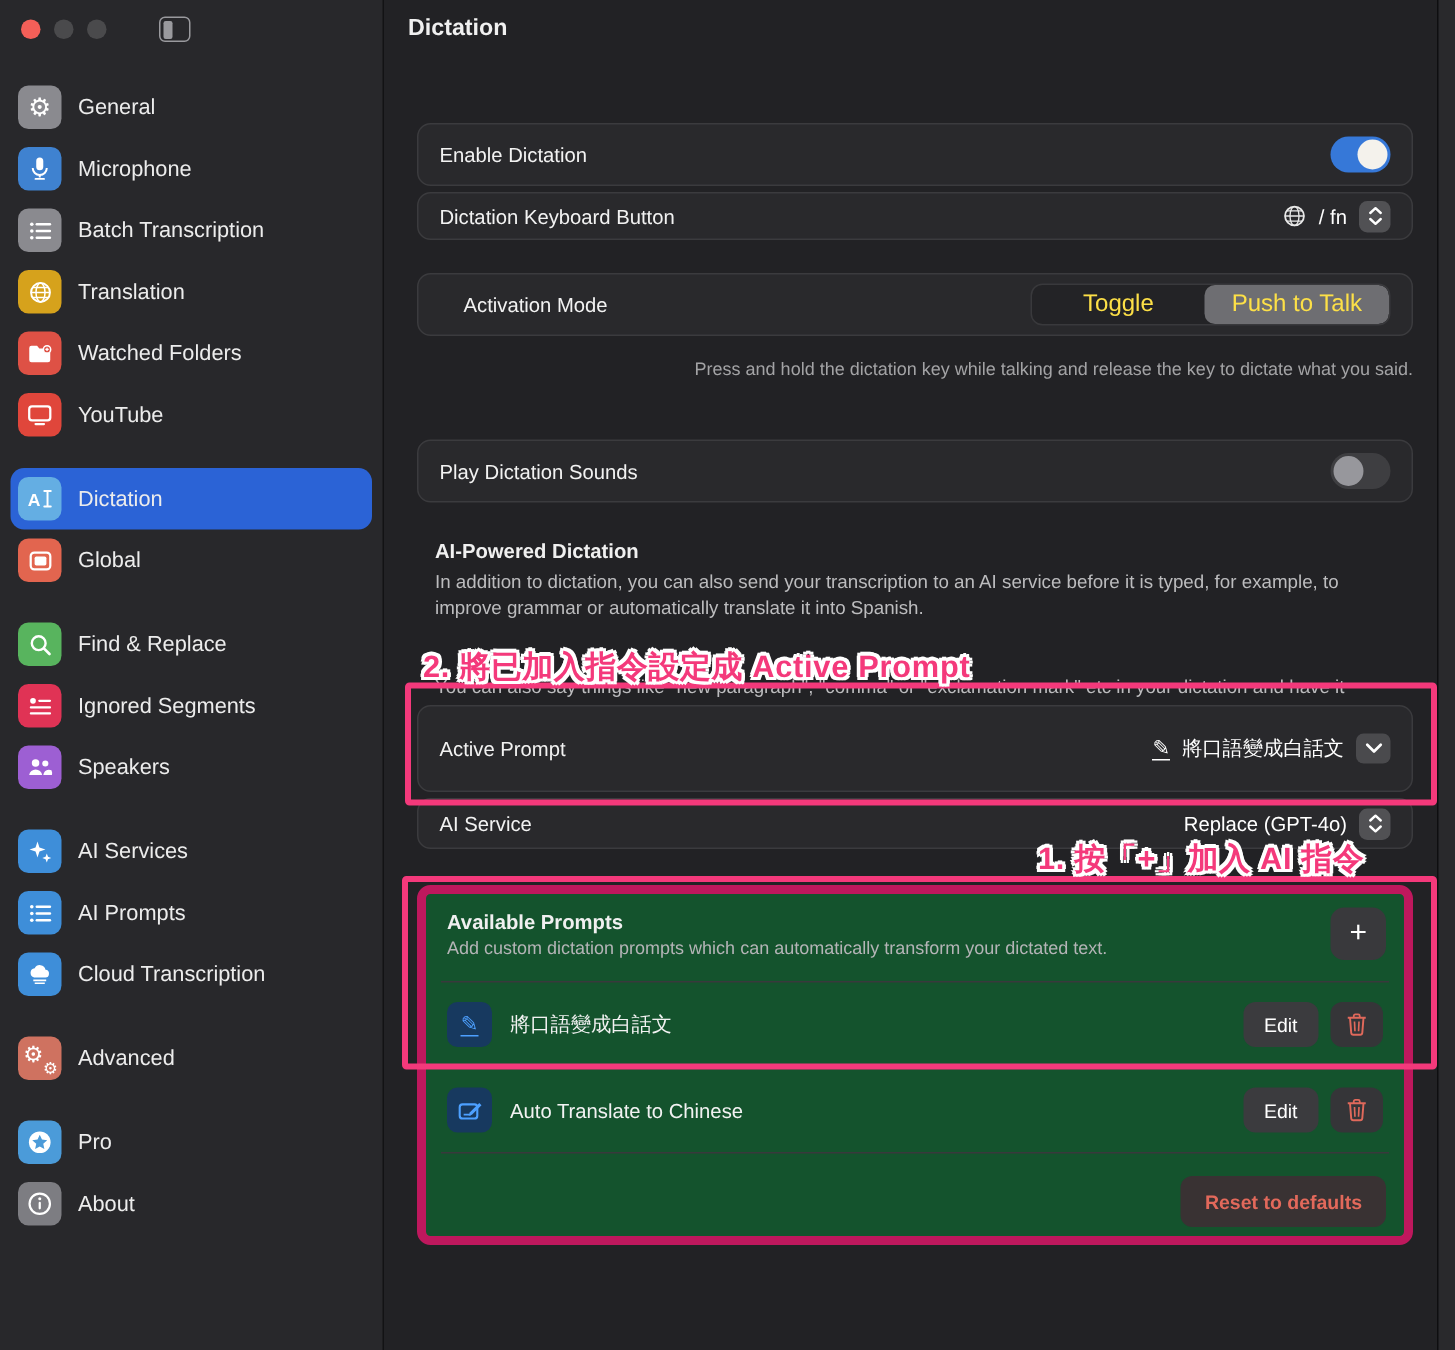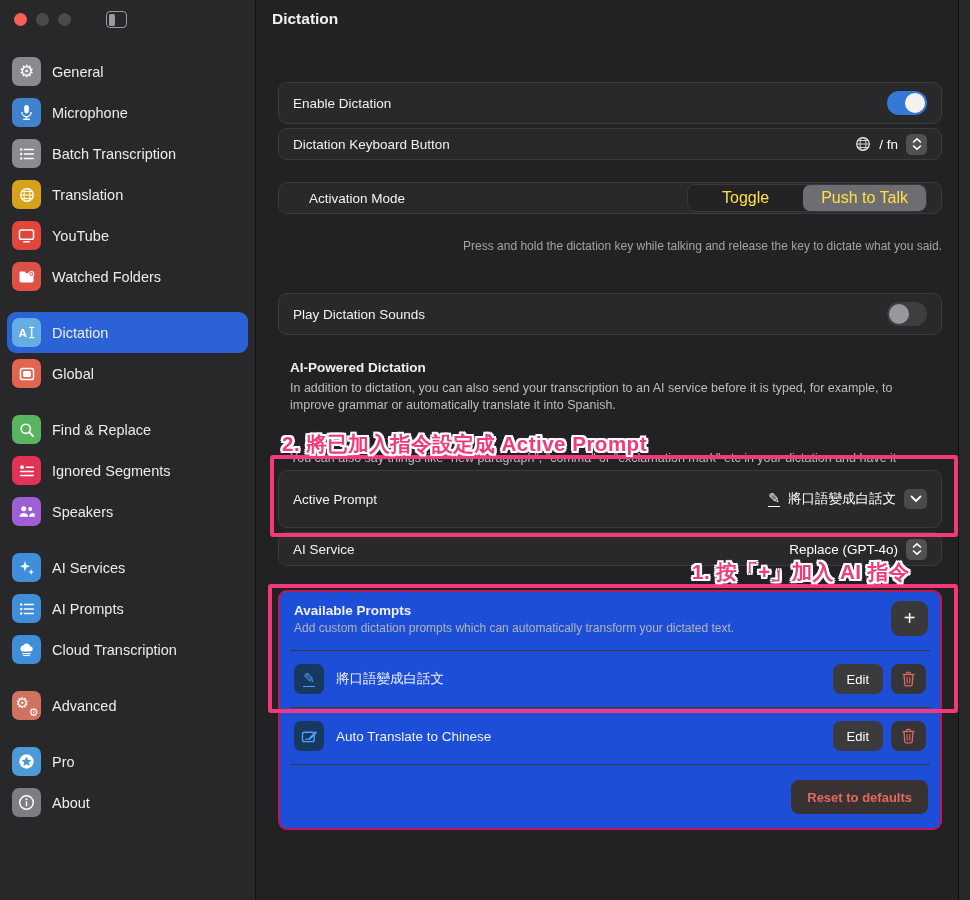--- a/index.html
+++ b/index.html
@@ -65,21 +65,21 @@
   .sec-h { position:absolute; left:34px; top:360px; font-size:13.5px; font-weight:bold; }
   .sec-p { position:absolute; left:34px; top:380px; width:648px; font-size:12.5px;
     line-height:16.5px; color:#bcbcbe; }
   .sec-p2 { position:absolute; left:34px; top:424px; width:648px; font-size:12.5px;
     line-height:16.5px; color:#bcbcbe; z-index:0;margin-top:26px; }
   .pencil { display:inline-block; border-bottom:1.4px solid currentColor;
     line-height:1; padding-bottom:1px; font-size:14px; }
   .valtext { color:#fff; font-size:13.5px; }
   
   .ap-card { position:absolute; left:22px; top:590px; width:664px; height:240px;
-    background:#1d4ed8; border:2px solid #be185d; border-radius:9px; z-index:1; }
+    background:#14532d; border:6px solid #be185d; border-radius:9px; z-index:1; }
   .ap-head { position:relative; height:58px; padding:11px 14px 0; }
   .ap-title { font-size:13.5px; font-weight:bold; }
   .ap-sub { font-size:12px; color:#b4b4b6; margin-top:3px; }
   .plus-btn { position:absolute; right:12px; top:9px; width:37px; height:35px;
     background:#39393c; border-radius:9px; display:flex; align-items:center;
     justify-content:center; font-size:20px; color:#fff; }
   .p-row { display:flex; align-items:center; gap:12px; height:57px;
     margin:0 10px; border-top:1px solid #39393c; padding:0 4px; }
   .p-icon { width:30px; height:30px; border-radius:7px; background:#17395f;
     display:flex; align-items:center; justify-content:center; color:#4da0ff; flex:none; }
@@ -151,38 +151,38 @@
               <circle cx="8" cy="8" r="6.3" fill="none" stroke="#fff" stroke-width="1.3"></circle>
               <ellipse cx="8" cy="8" rx="3" ry="6.3" fill="none" stroke="#fff" stroke-width="1"></ellipse>
               <line x1="1.7" y1="8" x2="14.3" y2="8" stroke="#fff" stroke-width="1"></line>
               <line x1="2.6" y1="4.6" x2="13.4" y2="4.6" stroke="#fff" stroke-width="1"></line>
               <line x1="2.6" y1="11.4" x2="13.4" y2="11.4" stroke="#fff" stroke-width="1"></line>
             </svg>
         </span>
         <span>Translation</span>
       </div>
       <div class="sb-item">
-        <span class="tile" style="background:#e0463b">
-          <svg width="17" height="15" viewBox="0 0 18 16">
-              <rect x="1.5" y="2" width="15" height="10" rx="2" fill="none" stroke="#fff" stroke-width="1.6"></rect>
-              <line x1="6" y1="14.6" x2="12" y2="14.6" stroke="#fff" stroke-width="1.6" stroke-linecap="round"></line>
-            </svg>
-        </span>
-        <span>YouTube</span>
-      </div>
-      <div class="sb-item">
         <span class="tile" style="background:#de5145">
           <svg width="17" height="14" viewBox="0 0 18 15">
               <path d="M1.5 3.2 a1.6 1.6 0 0 1 1.6-1.6 h4 l1.6 2 h6.2 a1.6 1.6 0 0 1 1.6 1.6 v6.6 a1.6 1.6 0 0 1 -1.6 1.6 h-11.8 a1.6 1.6 0 0 1 -1.6 -1.6 z" fill="#fff"></path>
               <circle cx="14.2" cy="4.2" r="2.6" fill="#de5145" stroke="#fff" stroke-width="1.1"></circle>
               <line x1="14.2" y1="3" x2="14.2" y2="5.4" stroke="#fff" stroke-width="1"></line>
               <line x1="13" y1="4.2" x2="15.4" y2="4.2" stroke="#fff" stroke-width="1"></line>
             </svg>
         </span>
         <span>Watched Folders</span>
+      </div>
+      <div class="sb-item">
+        <span class="tile" style="background:#e0463b">
+          <svg width="17" height="15" viewBox="0 0 18 16">
+              <rect x="1.5" y="2" width="15" height="10" rx="2" fill="none" stroke="#fff" stroke-width="1.6"></rect>
+              <line x1="6" y1="14.6" x2="12" y2="14.6" stroke="#fff" stroke-width="1.6" stroke-linecap="round"></line>
+            </svg>
+        </span>
+        <span>YouTube</span>
       </div>
 
       <div class="spacer"></div>
 
       <div class="sb-item selected">
         <span class="tile" style="background:#64aee3">
           <svg width="18" height="15" viewBox="0 0 19 16">
               <text x="0.5" y="12.8" font-family="Liberation Sans, sans-serif" font-size="12.5" font-weight="bold" fill="#fff">A</text>
               <line x1="12.2" y1="2.5" x2="16.8" y2="2.5" stroke="#fff" stroke-width="1.4" stroke-linecap="round"></line>
               <line x1="14.5" y1="2.5" x2="14.5" y2="13.5" stroke="#fff" stroke-width="1.4"></line>
@@ -333,21 +333,21 @@
         <span class="valtext">/ fn</span>
         <span class="stepbox">
           <svg width="12" height="14" viewBox="0 0 12 14">
               <path d="M2.5 5 L6 1.8 L9.5 5" fill="none" stroke="#fff" stroke-width="1.6" stroke-linecap="round" stroke-linejoin="round"></path>
               <path d="M2.5 9 L6 12.2 L9.5 9" fill="none" stroke="#fff" stroke-width="1.6" stroke-linecap="round" stroke-linejoin="round"></path>
             </svg>
         </span>
       </span>
     </div>
 
-    <div class="card" style="top:182px; height:32px;padding-left:30px;">
+    <div class="card" style="top:182px; height:42px;padding-left:30px;">
       <span class="row-label">Activation Mode</span>
       <span class="right">
         <span class="seg">
           <span class="opt">Toggle</span>
           <span class="opt sel">Push to Talk</span>
         </span>
       </span>
     </div>
     <div class="caption">Press and hold the dictation key while talking and release the key to dictate what you said.</div>
 

